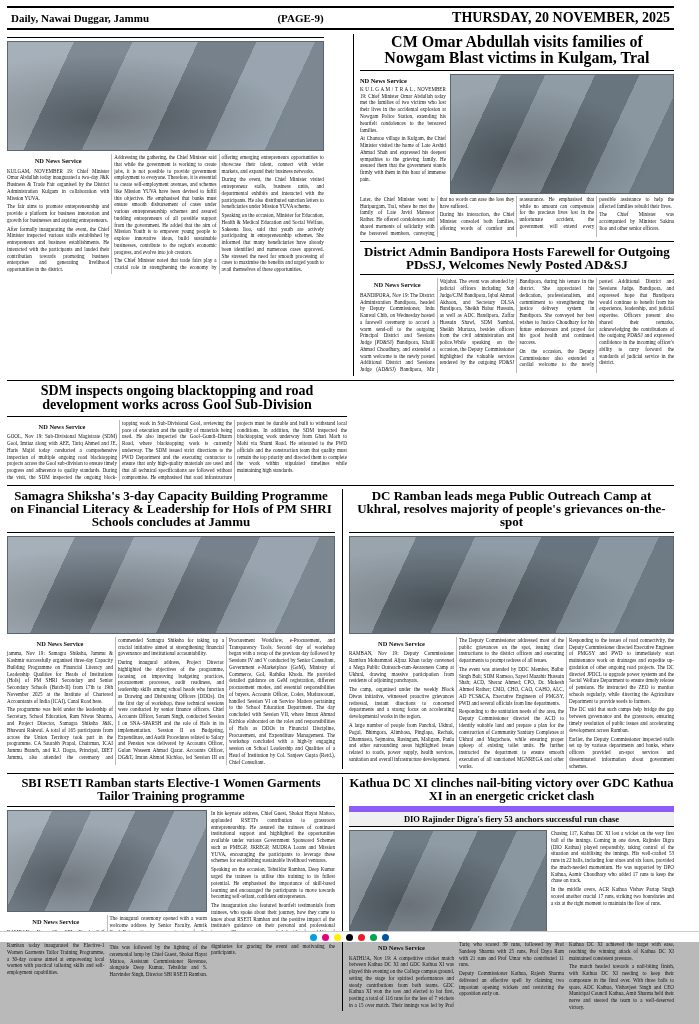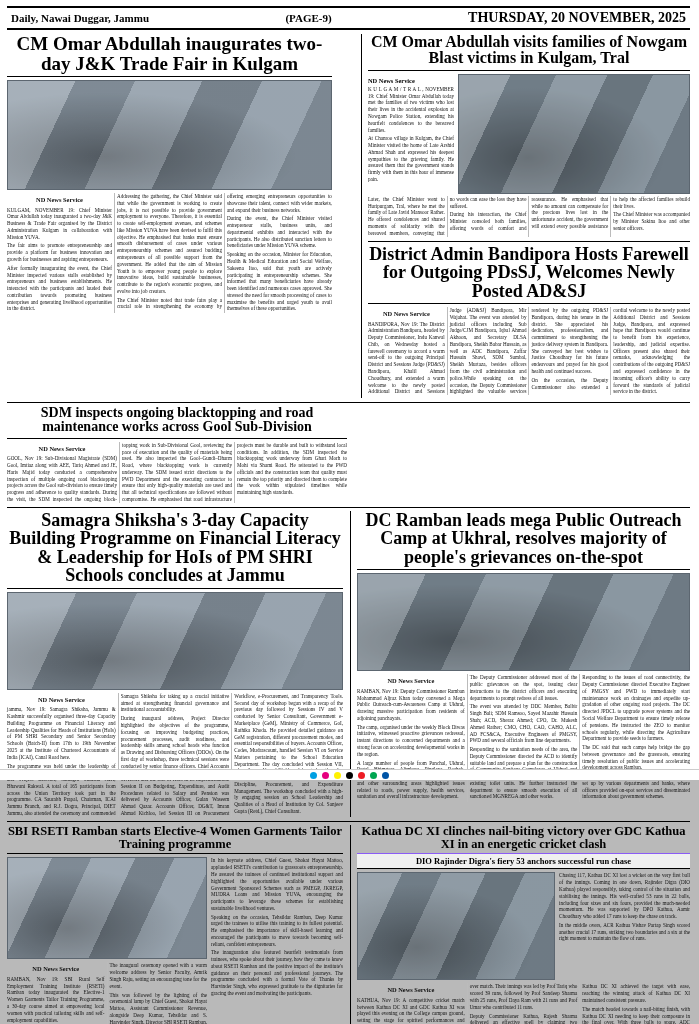--- a/index.html
+++ b/index.html
@@ -4,24 +4,24 @@
 <style>
   html,body{margin:0;padding:0;}
   body{
     width:699px;height:1024px;
     background:#b9b9b9;
     font-family:"Liberation Serif", serif;
     overflow:hidden;
   }
   .page{
     position:relative;
-    width:699px;height:780px;
+    width:699px;height:942px;
     background:#ffffff;
     box-sizing:border-box;
-    padding:6px 9px 12px 7px;
+    padding:6px 25px 12px 7px;
   }
   
   .masthead{
     display:flex;align-items:center;justify-content:space-between;
     border-top:2px solid #000;border-bottom:2px solid #000;
     padding:2px 4px;margin-bottom:4px;
     background:#fff;
   }
   .masthead .left{font-weight:bold;font-size:11px;font-family:"Liberation Serif",serif;}
   .masthead .mid{font-weight:bold;font-size:11px;}
@@ -52,25 +52,25 @@
   .thin-div{border-top:0.6px solid #000;margin:3px 0;}
   
   .row{display:flex;gap:7px;}
   .col-left{width:340px;}
   .col-right{width:337px;}
   .sep-v{border-left:1px solid #000;}
   .story{margin-bottom:3px;}
   .hl-1{font-size:19px;}
   .hl-2{font-size:16px;}
   .hl-3{font-size:14px;}
-  .hl-4{font-size:18px;text-align:center;}
+  .hl-4{font-size:13px;text-align:center;}
   .hl-5{font-size:12.5px;}
   .subhl{
     font-weight:bold;font-size:8.5px;text-align:center;
-    background:#f0f0f0;border-top:1px solid #8b5cf6;border-bottom:1px solid #000;
+    background:#f0f0f0;border-top:6px solid #8b5cf6;border-bottom:1px solid #000;
     padding:2px 0;margin:3px 0;
   }
   
   .colorbar{
     position:absolute;left:0;right:0;bottom:0;height:10px;
     display:flex;align-items:center;justify-content:center;gap:5px;
     background:#ffffff;border-top:0.5px solid #ccc;
   }
   .dot{width:7px;height:7px;border-radius:50%;}
   .two-col{column-count:2;}
@@ -84,21 +84,20 @@
 
   <div class="masthead">
     <div class="left">Daily, Nawai Duggar, Jammu</div>
     <div class="mid">(PAGE-9)</div>
     <div class="right">THURSDAY, 20 NOVEMBER, 2025</div>
   </div>
 
   <div class="row">
 
     <div class="col-left">
-      <div class="hl hl-1">CM Omar Abdullah inaugurates two-day J&amp;K Trade Fair in Kulgam</div>
       <div class="thin-div"></div>
       <div class="photo" style="height:108px;margin:2px 0 3px;"></div>
       <div class="body-txt three-col cols">
         <div class="byline">ND News Service</div>
         <p>KULGAM, NOVEMBER 19: Chief Minister Omar Abdullah today inaugurated a two-day J&amp;K Business &amp; Trade Fair organised by the District Administration Kulgam in collaboration with Mission YUVA.</p>
         <p>The fair aims to promote entrepreneurship and provide a platform for business innovation and growth for businesses and aspiring entrepreneurs.</p>
         <p>After formally inaugurating the event, the Chief Minister inspected various stalls established by entrepreneurs and business establishments. He interacted with the participants and lauded their contribution towards promoting business enterprises and generating livelihood opportunities in the district.</p>
         <p>Addressing the gathering, the Chief Minister said that while the government is working to create jobs, it is not possible to provide government employment to everyone. Therefore, it is essential to create self-employment avenues, and schemes like Mission YUVA have been devised to fulfil this objective. He emphasised that banks must ensure smooth disbursement of cases under various entrepreneurship schemes and assured budding entrepreneurs of all possible support from the government. He added that the aim of Mission Youth is to empower young people to explore innovative ideas, build sustainable businesses, contribute to the region's economic progress, and evolve into job creators.</p>
         <p>The Chief Minister noted that trade fairs play a crucial role in strengthening the economy by offering emerging entrepreneurs opportunities to showcase their talent, connect with wider markets, and expand their business networks.</p>
         <p>During the event, the Chief Minister visited entrepreneur stalls, business units, and departmental exhibits and interacted with the participants. He also distributed sanction letters to beneficiaries under Mission YUVA scheme.</p>
@@ -137,21 +136,21 @@
           <p>BANDIPORA, Nov 19: The District Administration Bandipora, headed by Deputy Commissioner, Indu Kanwal Chib, on Wednesday hosted a farewell ceremony to accord a warm send-off to the outgoing Principal District and Sessions Judge (PD&amp;SJ) Bandipora, Khalil Ahmad Choudhary, and extended a warm welcome to the newly posted Additional District and Sessions Judge (AD&amp;SJ) Bandipora, Mir Wajahat. The event was attended by judicial officers including Sub Judge/CJM Bandipora, Iqbal Ahmad Akhoon, and Secretary DLSA Bandipora, Sheikh Babar Hussain, as well as ADC Bandipora, Zaffar Hussain Shawl, SDM Sumbal, Sheikh Murtaza, besides officers from the civil administration and police.While speaking on the occasion, the Deputy Commissioner highlighted the valuable services rendered by the outgoing PD&amp;SJ Bandipora, during his tenure in the district. She appreciated his dedication, professionalism, and commitment to strengthening the justice delivery system in Bandipora. She conveyed her best wishes to Justice Choudhary for his future endeavours and prayed for his good health and continued success.</p>
           <p>On the occasion, the Deputy Commissioner also extended a cordial welcome to the newly posted Additional District and Sessions Judge, Bandipora, and expressed hope that Bandipora would continue to benefit from his experience, leadership, and judicial expertise. Officers present also shared their remarks, acknowledging the contributions of the outgoing PD&amp;SJ and expressed confidence in the incoming officer's ability to carry forward the standards of judicial service in the district.</p>
         </div>
       </div>
     </div>
   </div>
 
   <div class="divider"></div>
 
   <div class="story" style="width:340px;">
-    <div class="hl hl-3">SDM inspects ongoing blacktopping and road maintenance works across Gool Sub-Division</div>
+    <div class="hl hl-3">SDM inspects ongoing blacktopping and road development works across Gool Sub-Division</div>
     <div class="thin-div"></div>
     <div class="body-txt three-col cols">
       <div class="byline">ND News Service</div>
       <p>GOOL, Nov 19: Sub-Divisional Magistrate (SDM) Gool, Imtiaz along with AEE, Tariq Ahmed and JE, Haris Majid today conducted a comprehensive inspection of multiple ongoing road blacktopping projects across the Gool sub-division to ensure timely progress and adherence to quality standards. During the visit, the SDM inspected the ongoing block-topping work in Sub-Divisional Gool, reviewing the pace of execution and the quality of materials being used. He also inspected the Gool–Gundi–Dharm Road, where blacktopping work is currently underway. The SDM issued strict directions to the PWD Department and the executing contractor to ensure that only high-quality materials are used and that all technical specifications are followed without compromise. He emphasised that road infrastructure projects must be durable and built to withstand local conditions. In addition, the SDM inspected the blacktopping work underway from Ghari Morh to Mohi via Shami Road. He reiterated to the PWD officials and the construction team that quality must remain the top priority and directed them to complete the work within stipulated timelines while maintaining high standards.</p>
     </div>
   </div>
 
   <div class="divider"></div>
 
   <div class="row">
@@ -183,21 +182,21 @@
         <p>The DC said that such camps help bridge the gap between governance and the grassroots, ensuring timely resolution of public issues and accelerating development across Ramban.</p>
         <p>Earlier, the Deputy Commissioner inspected stalls set up by various departments and banks, where officers provided on-spot services and disseminated information about government schemes.</p>
       </div>
     </div>
   </div>
 
   <div class="divider"></div>
 
   <div class="row">
     <div class="col-left">
-      <div class="hl hl-5">SBI RSETI Ramban starts Elective-4 Women Garments Tailor Training programme</div>
+      <div class="hl hl-5">SBI RSETI Ramban starts Elective-1 Women Garments Tailor Training programme</div>
       <div class="thin-div"></div>
       <div style="display:flex;gap:4px;">
         <div style="width:200px;">
           <div class="photo" style="height:100px;margin-bottom:3px;"></div>
           <div class="body-txt two-col cols">
             <div class="byline">ND News Service</div>
             <p>RAMBAN, Nov 19: SBI Rural Self Employment Training Institute (RSETI) Ramban today inaugurated the Elective-1 Women Garments Tailor Training Programme, a 30-day course aimed at empowering local women with practical tailoring skills and self-employment capabilities.</p>
             <p>The inaugural ceremony opened with a warm welcome address by Senior Faculty, Amrik Singh Raju, setting an encouraging tone for the event.</p>
             <p>This was followed by the lighting of the ceremonial lamp by Chief Guest, Shokat Hayat Mattoo, Assistant Commissioner Revenue, alongside Deep Kumar, Tehsildar and S. Harvinder Singh, Director SBI RSETI Ramban.</p>
           </div>

